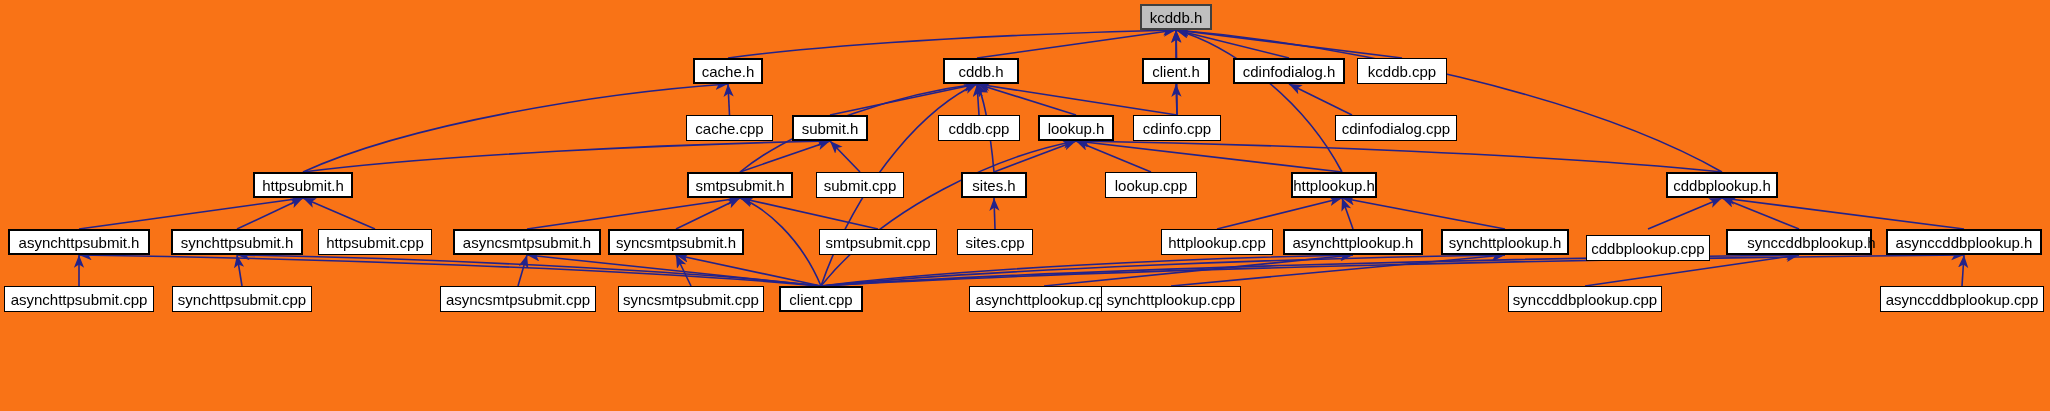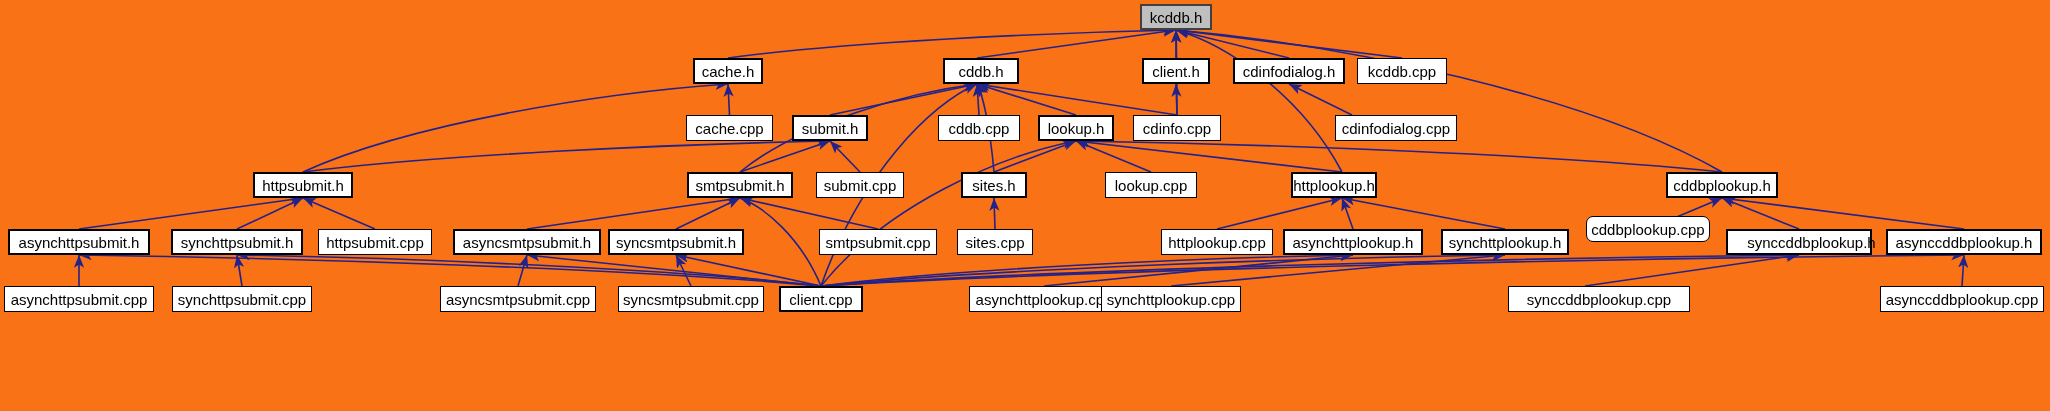--- a/index.html
+++ b/index.html
@@ -104,26 +104,26 @@
       <div class="node thick" style="left: 8px; top: 229px; width: 142px;">asynchttpsubmit.h</div>
       <div class="node thick" style="left: 171px; top: 229px; width: 132px;">synchttpsubmit.h</div>
       <div class="node" style="left: 318px; top: 229px; width: 114px;">httpsubmit.cpp</div>
       <div class="node thick" style="left: 453px; top: 229px; width: 148px;">asyncsmtpsubmit.h</div>
       <div class="node thick" style="left: 608px; top: 229px; width: 136px;">syncsmtpsubmit.h</div>
       <div class="node" style="left: 819px; top: 229px; width: 118px;">smtpsubmit.cpp</div>
       <div class="node" style="left: 957px; top: 229px; width: 76px;">sites.cpp</div>
       <div class="node" style="left: 1161px; top: 229px; width: 112px;">httplookup.cpp</div>
       <div class="node thick" style="left: 1283px; top: 229px; width: 140px;">asynchttplookup.h</div>
       <div class="node thick" style="left: 1441px; top: 229px; width: 128px;">synchttplookup.h</div>
-      <div class="node" style="left: 1586px; top: 216px; width: 124px; border-radius: 7px;">cddbplookup.cpp</div>
+      <div class="node" style="left: 1586px; top: 235px; width: 124px;">cddbplookup.cpp</div>
       <div class="node thick" style="left: 1726px; top: 229px; width: 146px; padding-left: 25px;">synccddbplookup.h</div>
       <div class="node thick" style="left: 1886px; top: 229px; width: 156px;">asynccddbplookup.h</div>
       <div class="node" style="left: 4px; top: 286px; width: 150px;">asynchttpsubmit.cpp</div>
       <div class="node" style="left: 172px; top: 286px; width: 140px;">synchttpsubmit.cpp</div>
       <div class="node" style="left: 440px; top: 286px; width: 156px;">asyncsmtpsubmit.cpp</div>
       <div class="node" style="left: 618px; top: 286px; width: 146px;">syncsmtpsubmit.cpp</div>
       <div class="node thick" style="left: 779px; top: 286px; width: 84px;">client.cpp</div>
       <div class="node" style="left: 969px; top: 286px; width: 150px;">asynchttplookup.cpp</div>
       <div class="node" style="left: 1101px; top: 286px; width: 140px;">synchttplookup.cpp</div>
-      <div class="node" style="left: 1508px; top: 286px; width: 182px;">synccddbplookup.cpp</div>
+      <div class="node" style="left: 1508px; top: 286px; width: 154px;">synccddbplookup.cpp</div>
       <div class="node" style="left: 1880px; top: 286px; width: 164px;">asynccddbplookup.cpp</div>
     </div>
 </div>
 
 </body></html>

